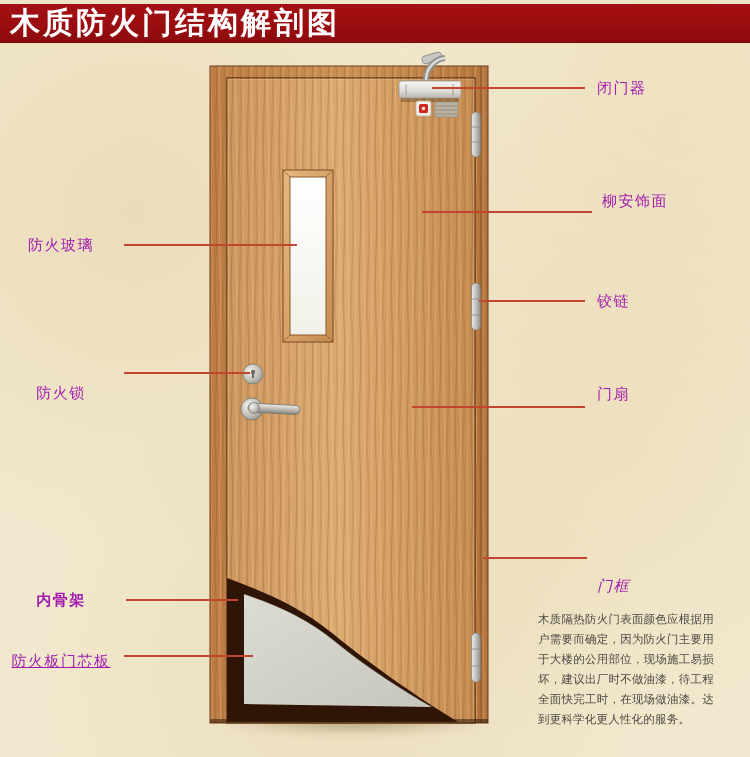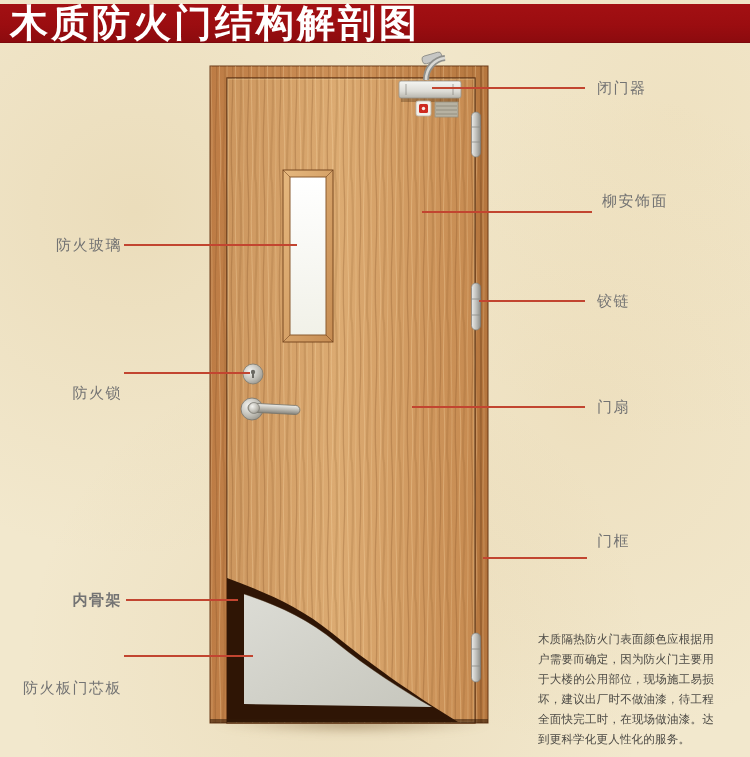--- a/index.html
+++ b/index.html
@@ -12,39 +12,39 @@
       radial-gradient(circle at 78% 55%, rgba(208,170,100,.13), transparent 46%),
       radial-gradient(circle at 45% 88%, rgba(188,150,82,.12), transparent 40%),
       radial-gradient(circle at 90% 15%, rgba(215,180,110,.12), transparent 35%);
   }
   .banner{
     position:absolute;left:0;top:4px;width:750px;height:38px;
     background:linear-gradient(180deg,#a31013 0%,#9b0d10 55%,#8c0b0e 100%);
     border-bottom:1px solid #7c090c;
   }
   .banner-title{
-    color:#ffffff;font-size:38px;font-weight:bold;line-height:38px;
+    color:#ffffff;font-size:30px;font-weight:bold;line-height:38px;
     padding-left:10px;letter-spacing:3px;white-space:nowrap;
   }
   .door-shadow{
     position:absolute;left:212px;top:714px;width:280px;height:20px;
     background:radial-gradient(ellipse at center, rgba(110,78,36,.45) 0%, rgba(110,78,36,0) 70%);
     filter:blur(4px);
   }
   .door-wrap{position:absolute;left:198px;top:42px;width:304px;height:700px;}
   .callout{position:absolute;height:2px;background:var(--callout-red,#c24530);}
   .label{
-    position:absolute;color:#737373;font-size:15px;line-height:18px;
+    position:absolute;color:#a21caf;font-size:15px;line-height:18px;
     letter-spacing:1.5px;white-space:nowrap;
   }
-  .label-left{text-align:right;left:0;width:122px;}
+  .label-left{text-align:center;left:0;width:122px;}
   .desc{
     position:absolute;left:538px;top:609px;width:176px;
     font-size:11.5px;line-height:20px;color:#4c4a45;
-    text-align:justify;letter-spacing:.2px;margin-top:20px;
+    text-align:justify;letter-spacing:.2px;
   }
 </style>
 </head>
 <body>
 
 <div class="banner">
   <div class="banner-title">木质防火门结构解剖图</div>
 </div>
 
 <div class="door-shadow"></div>
@@ -189,21 +189,21 @@
 
 <div class="callout" style="top:87px;left:432px;width:153px;"></div>
 <div class="callout" style="top:211px;left:422px;width:170px;"></div>
 <div class="callout" style="top:300px;left:479px;width:106px;"></div>
 <div class="callout" style="top:406px;left:412px;width:173px;"></div>
 <div class="callout" style="top:557px;left:483px;width:104px;"></div>
 
 <div class="label label-left" style="top:236px;">防火玻璃</div>
 <div class="label label-left" style="top:384px;">防火锁</div>
 <div class="label label-left" style="top:591px;font-weight:bold;">内骨架</div>
-<div class="label label-left" style="top:679px;">防火板门芯板</div>
+<div class="label label-left" style="top:652px;text-decoration:underline;">防火板门芯板</div>
 
 <div class="label" style="top:79px;left:597px;">闭门器</div>
 <div class="label" style="top:192px;left:602px;">柳安饰面</div>
 <div class="label" style="top:292px;left:597px;font-family:Liberation Serif, serif;">铰链</div>
-<div class="label" style="top:398px;left:597px;">门扇</div>
-<div class="label" style="top:532px;left:597px;">门框</div>
+<div class="label" style="top:385px;left:597px;">门扇</div>
+<div class="label" style="top:577px;left:597px;font-style:italic;">门框</div>
 
 <div class="desc">木质隔热防火门表面颜色应根据用户需要而确定，因为防火门主要用于大楼的公用部位，现场施工易损坏，建议出厂时不做油漆，待工程全面快完工时，在现场做油漆。达到更科学化更人性化的服务。</div>
 
 </body></html>

